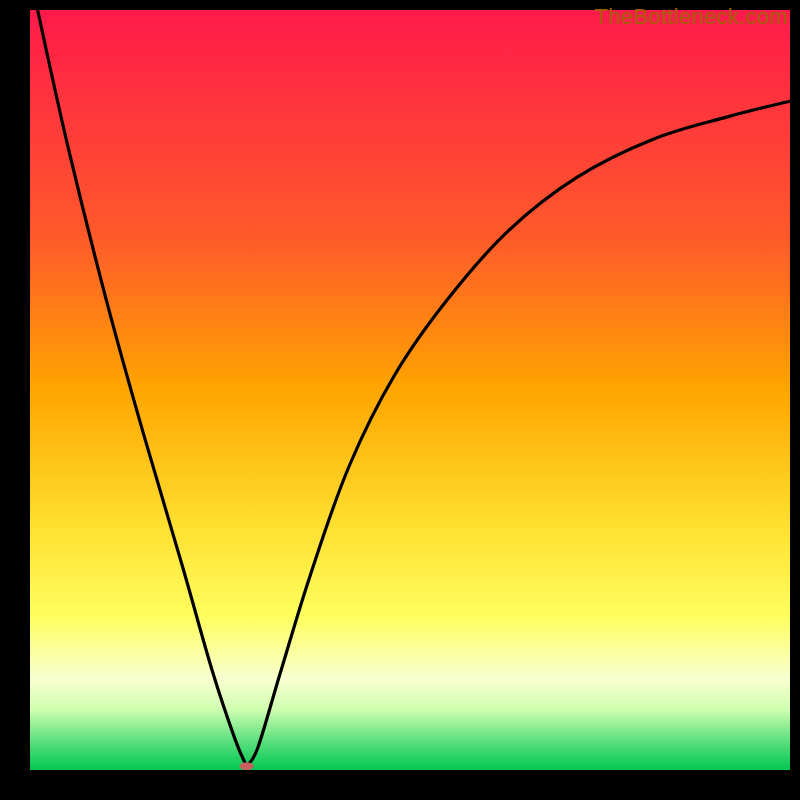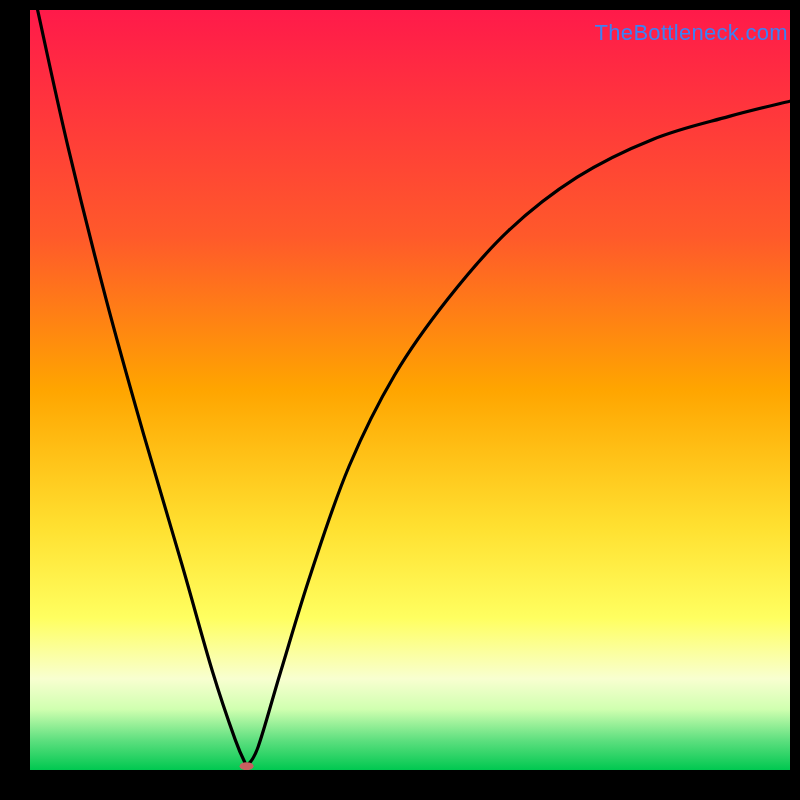--- a/index.html
+++ b/index.html
@@ -1,19 +1,19 @@
 <!DOCTYPE html>
 <html><head>
 <meta charset="utf-8">
 <style>
   * { margin: 0; padding: 0; box-sizing: border-box; }
   body { width: 800px; height: 800px; overflow: hidden; background: #000; font-family: Arial, sans-serif; }
   .container { position: relative; width: 800px; height: 800px; background: #000; }
   .plot-area { position: absolute; left: 30px; top: 10px; width: 760px; height: 760px; }
-  .watermark { position: absolute; top: 20px; right: 12px; color: #3b82f6; font-size: 22px; font-weight: 500; letter-spacing: 0.3px; z-index: 10; }
+  .watermark { position: absolute; top: 4px; right: 12px; color: #a16207; font-size: 22px; font-weight: 500; letter-spacing: 0.3px; z-index: 10; }
   svg { display: block; }
 </style>
 </head>
 <body>
 
 <div class="container">
   <div class="watermark">TheBottleneck.com</div>
   <div class="plot-area">
     <svg id="plot-svg" width="760" height="760" viewBox="0 0 760 760">
       <defs>

